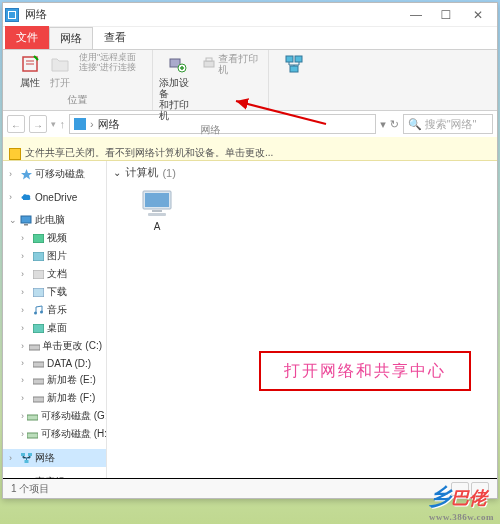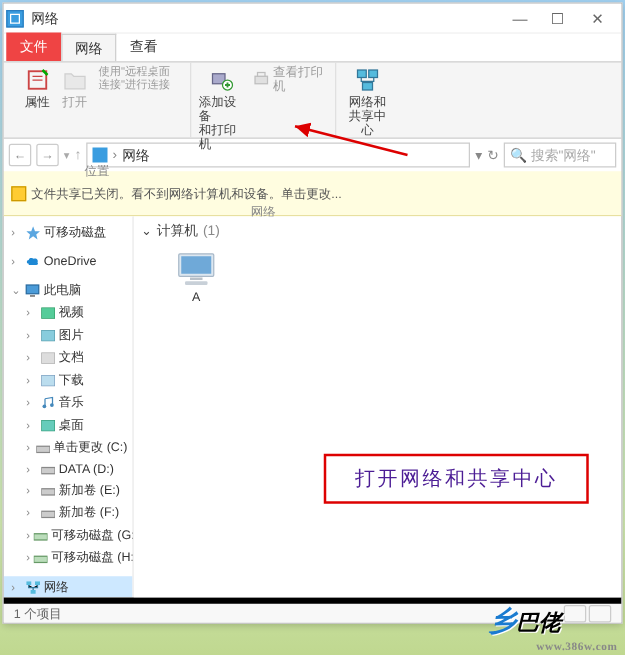--- a/index.html
+++ b/index.html
@@ -17,48 +17,48 @@
 .tab { padding: 3px 10px; font-size: 11px; border: 1px solid transparent; }
 .tab.file { background: #ef4444; color: #fff; }
 .tab.active { background: #f5f5f5; border: 1px solid #d0d0d0; border-bottom-color: #f5f5f5; margin-bottom: -1px; }
 .ribbon { height: 62px; background: #f5f5f5; border-top: 1px solid #d0d0d0; border-bottom: 1px solid #d0d0d0; display: flex; position: relative; }
 .rgrp { display: flex; flex-direction: column; align-items: center; justify-content: space-between; padding: 2px 4px; border-right: 1px solid #e0e0e0; font-size: 10px; color: #666; }
 .rgrp .top { display: flex; align-items: flex-start; gap: 4px; }
 .rbtn { display: flex; flex-direction: column; align-items: center; gap: 2px; padding: 1px 2px; font-size: 10px; color: #444; line-height: 1.1; }
 .rbtn.dis { opacity: 0.5; }
 .ricon { width: 22px; height: 22px; display: flex; align-items: center; justify-content: center; }
 .rsm { width: 16px; height: 16px; }
-.rgrp .glabel { font-size: 10px; color: #888; padding: 1px 0; margin-top: 40px; }
+.rgrp .glabel { font-size: 10px; color: #888; padding: 1px 0; }
 svg { display: block; }
 .addrbar { height: 26px; display: flex; align-items: center; padding: 2px 4px; gap: 4px; background: #fff; }
 .navbtn { width: 18px; height: 18px; border: 1px solid #ccc; border-radius: 2px; display: flex; align-items: center; justify-content: center; color: #888; font-size: 10px; }
 .addrbox { flex: 1; height: 20px; border: 1px solid #ccc; display: flex; align-items: center; padding: 0 4px; gap: 4px; font-size: 11px; }
 .addricon { width: 12px; height: 12px; background: #3a9de0; }
 .searchbox { width: 90px; height: 20px; border: 1px solid #ccc; display: flex; align-items: center; padding: 0 4px; font-size: 11px; color: #aaa; gap: 3px; }
-.warnbar { height: 36px; background: #fffde0; border-bottom: 1px solid #e8e0a0; display: flex; align-items: center; padding: 0 6px; font-size: 10px; color: #555; gap: 4px; }
+.warnbar { height: 24px; background: #fffde0; border-bottom: 1px solid #e8e0a0; display: flex; align-items: flex-end; padding: 0 6px; font-size: 10px; color: #555; gap: 4px; }
 .warnbar .warnicon { width: 12px; height: 12px; background: #ffcc33; border: 1px solid #cc9900; }
 .body { flex: 1; display: flex; overflow: hidden; }
 .sidebar { width: 104px; border-right: 1px solid #e5e5e5; padding: 4px 0; overflow: hidden; font-size: 10px; background: #fff; }
 .navitem { display: flex; align-items: center; padding: 2px 4px 2px 6px; gap: 3px; color: #333; white-space: nowrap; }
 .navitem.sub { padding-left: 18px; }
 .navitem .chev { width: 8px; color: #888; font-size: 9px; }
 .navitem .nicon { width: 12px; height: 12px; display: flex; align-items: center; justify-content: center; }
 .navitem.active { background: #cde8ff; }
 .navsep { height: 6px; }
 .content { flex: 1; position: relative; background: #fff; }
 .grouphdr { padding: 4px 6px; font-size: 11px; color: #444; display: flex; align-items: center; gap: 4px; }
 .grouphdr .chev { font-size: 10px; }
 .compitem { display: flex; flex-direction: column; align-items: center; width: 60px; padding: 4px; margin-left: 20px; font-size: 10px; gap: 3px; }
-.callout { position: absolute; top: 190px; left: 152px; width: 212px; height: 40px; border: 2px solid #d00; display: flex; align-items: center; justify-content: center; font-size: 16px; letter-spacing: 2px; color: #4c1d95; background: #fff; font-family: SimSun, serif; }
+.callout { position: absolute; top: 190px; left: 152px; width: 212px; height: 40px; border: 2px solid #d00; display: flex; align-items: center; justify-content: center; font-size: 16px; letter-spacing: 2px; color: #ec4899; background: #fff; font-family: SimSun, serif; }
 .arrow { position: absolute; top: 48px; left: 228px; pointer-events: none; }
-.status { height: 20px; border-top: 5px solid #000000; display: flex; align-items: center; padding: 0 8px; font-size: 10px; color: #666; background: #f8f8f8; justify-content: space-between; }
+.status { height: 20px; border-top: 1px solid #000000; display: flex; align-items: center; padding: 0 8px; font-size: 10px; color: #666; background: #f8f8f8; justify-content: space-between; }
 .status .viewbtns { display: flex; gap: 2px; }
 .status .vb { width: 18px; height: 14px; border: 1px solid #ccc; border-radius: 2px; }
 .watermark { position: absolute; bottom: 2px; right: 6px; font-size: 18px; font-weight: bold; font-style: italic; font-family: "KaiTi", serif; color: #1a7bd0; text-shadow: 1px 1px 0 #fff; }
-.watermark .url { font-size: 9px; display: block; color: #888; font-style: normal; text-shadow: none; letter-spacing: 0.5px; margin-left: 38px; }
+.watermark .url { font-size: 9px; display: block; color: #888; font-style: normal; text-shadow: none; letter-spacing: 0.5px; }
 </style>
 </head>
 <body>
 
 <div class="window">
 
   <div class="titlebar">
     <div class="ticon"></div>
     <div class="ttext">网络</div>
     <div class="spacer"></div>
@@ -136,22 +136,20 @@
       <div class="top">
         <div class="rbtn" style="white-space:pre-line; text-align:center;">
           <div class="ricon">
             <svg width="22" height="22">
                 <rect x="3" y="3" width="7" height="6" fill="#5bd" stroke="#379"></rect>
                 <rect x="12" y="3" width="7" height="6" fill="#5bd" stroke="#379"></rect>
                 <rect x="7" y="13" width="8" height="6" fill="#5bd" stroke="#379"></rect>
                 <path d="M6 9 L6 12 L11 12 M16 9 L16 12 L11 12 M11 12 L11 13" stroke="#379" fill="none"></path>
               </svg>
           </div>
-          <span>网络和
-共享中心</span>
         </div>
       </div>
       <span class="glabel"> </span>
     </div>
 
     <svg class="arrow" width="100" height="30">
       <defs>
           <marker id="ah" markerWidth="8" markerHeight="8" refX="6" refY="3" orient="auto">
             <path d="M0 0 L6 3 L0 6 Z" fill="#d00"></path>
           </marker>
@@ -380,15 +378,15 @@
     <span>1 个项目</span>
     <div class="viewbtns">
       <div class="vb"></div>
       <div class="vb"></div>
     </div>
   </div>
 
 </div>
 
 <div class="watermark">
-  <span style="color:#1a7bd0; font-size:22px;">乡</span><span style="color:#000000;font-style:italic;">巴佬</span>
+  <span style="color:#1a7bd0; font-size:22px;">乡</span><span style="color:#ef4444;font-style:italic;">巴佬</span>
   <span class="url">www.386w.com</span>
 </div>
 
 </body></html>

